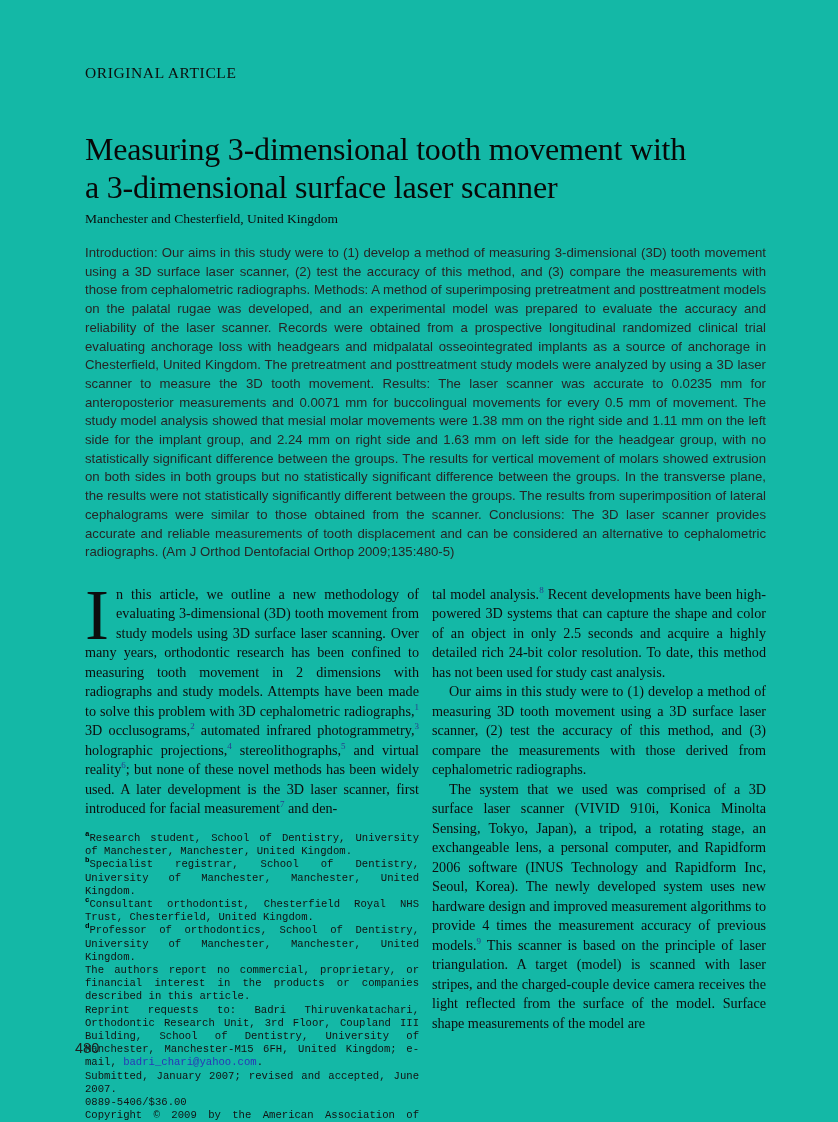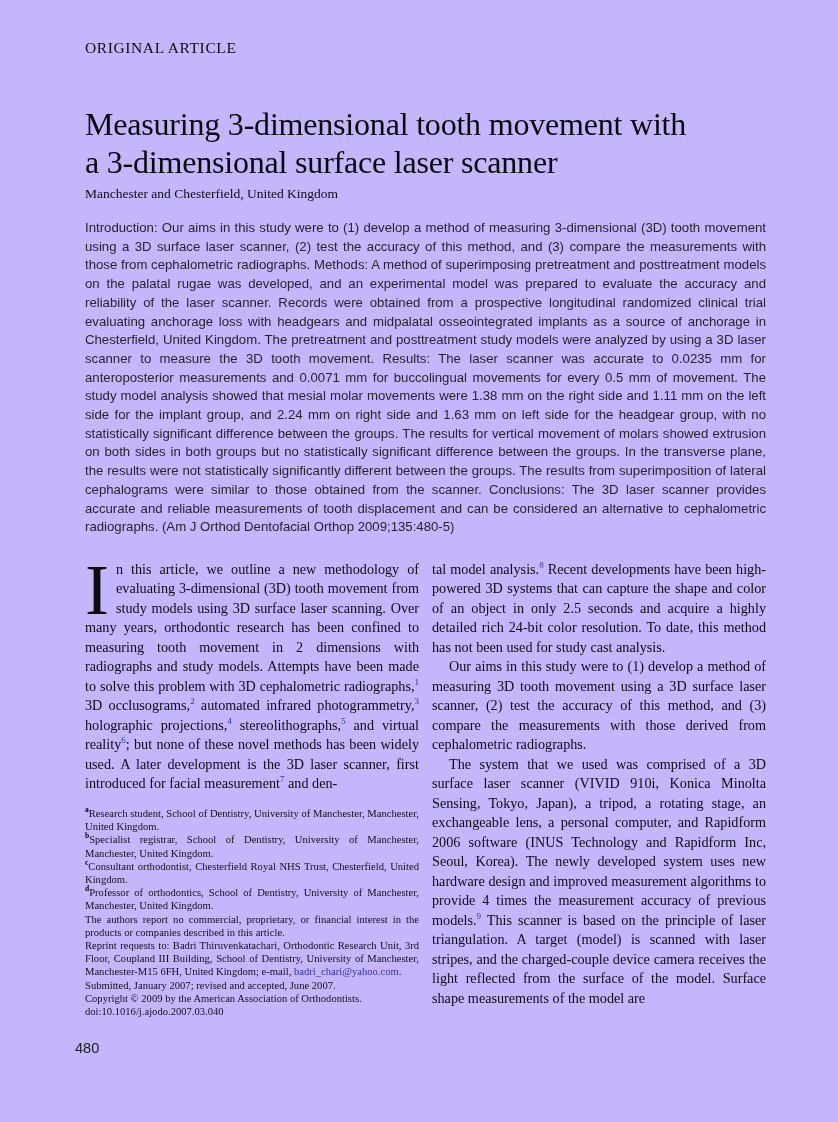--- a/index.html
+++ b/index.html
@@ -1,20 +1,20 @@
 <!DOCTYPE html>
 <html><head>
 <meta charset="utf-8">
 <style>
   * { margin:0; padding:0; box-sizing:border-box; }
   html,body { background:#e8e8e8; }
   body { width:838px; height:1122px; margin:0 auto; position:relative;
          font-family:"Liberation Serif", serif; color:#111; }
-  .sheet { position:absolute; inset:0; background:#c4b5fd; overflow:hidden;
-           padding:39px 72px 0 85px; }
+  .sheet { position:absolute; inset:0; background:#14b8a6; overflow:hidden;
+           padding:64px 72px 0 85px; }
 
   .kicker { font-family:"Liberation Serif", serif; font-size:15.5px;
             letter-spacing:0.6px; color:#0d0d0d; }
 
   .title { margin-top:48px; font-family:"Liberation Serif", serif;
            font-size:32px; line-height:38px; font-weight:normal; color:#080808;
            letter-spacing:-0.2px; }
 
   .byline { margin-top:22px; font-family:"Liberation Sans", sans-serif;
             font-size:12.8px; color:#1c1c1c; }
@@ -34,21 +34,21 @@
   .indent { text-indent:17px; }
 
   .dropcap { float:left; font-size:72px; line-height:54px; padding:3px 7px 0 0;
              color:#0d0d0d; }
 
   .section-heading { margin-top:29px; margin-bottom:13px;
                      font-family:"Liberation Sans", sans-serif; font-size:13.5px;
                      color:#3d3d3d; letter-spacing:0.5px; }
 
   .footnotes { margin-top:13px; }
-  .footnote { font-size:10.6px; line-height:13.2px; text-align:justify; color:#121212; }
+  .footnote { font-size:10.6px; line-height:13.2px; text-align:justify; color:#121212;font-family:Liberation Mono, monospace; }
   .footnote sup { color:#000; font-weight:bold; font-size:7.5px; }
 
   .email { color:#2a35b8; }
 
   .page-number { position:absolute; left:75px; top:1040px;
                  font-family:"Liberation Sans", sans-serif; font-size:14.5px;
                  color:#1e1e1e; }
 
   sup { line-height:0; vertical-align:super; }
 </style>
@@ -75,20 +75,21 @@
       <p class="body-text"><span class="dropcap">I</span><span>n this article, we outline a new methodology of evaluating 3-dimensional (3D) tooth movement from study models using 3D surface laser scanning. Over many years, orthodontic research has been confined to measuring tooth movement in 2 dimensions with radiographs and study models. Attempts have been made to solve this problem with 3D cephalometric radiographs,<sup>1</sup> 3D occlusograms,<sup>2</sup> automated infrared photogrammetry,<sup>3</sup> holographic projections,<sup>4</sup> stereolithographs,<sup>5</sup> and virtual reality<sup>6</sup>; but none of these novel methods has been widely used. A later development is the 3D laser scanner, first introduced for facial measurement<sup>7</sup> and den-</span></p>
 
       <div class="footnotes">
           <div class="footnote"><sup>a</sup>Research student, School of Dentistry, University of Manchester, Manchester, United Kingdom.</div>
           <div class="footnote"><sup>b</sup>Specialist registrar, School of Dentistry, University of Manchester, Manchester, United Kingdom.</div>
           <div class="footnote"><sup>c</sup>Consultant orthodontist, Chesterfield Royal NHS Trust, Chesterfield, United Kingdom.</div>
           <div class="footnote"><sup>d</sup>Professor of orthodontics, School of Dentistry, University of Manchester, Manchester, United Kingdom.</div>
           <div class="footnote">The authors report no commercial, proprietary, or financial interest in the products or companies described in this article.</div>
           <div class="footnote">Reprint requests to: Badri Thiruvenkatachari, Orthodontic Research Unit, 3rd Floor, Coupland III Building, School of Dentistry, University of Manchester, Manchester-M15 6FH, United Kingdom; e-mail, <span class="email">badri_chari@yahoo.com</span>.</div>
           <div class="footnote">Submitted, January 2007; revised and accepted, June 2007.</div>
+          <div class="footnote">0889-5406/$36.00</div>
           <div class="footnote">Copyright © 2009 by the American Association of Orthodontists.</div>
           <div class="footnote">doi:10.1016/j.ajodo.2007.03.040</div>
         </div>
     </div>
 
     <div class="col">
       <p class="body-text">tal model analysis.<sup>8</sup> Recent developments have been high-powered 3D systems that can capture the shape and color of an object in only 2.5 seconds and acquire a highly detailed rich 24-bit color resolution. To date, this method has not been used for study cast analysis.</p>
       <p class="body-text indent">Our aims in this study were to (1) develop a method of measuring 3D tooth movement using a 3D surface laser scanner, (2) test the accuracy of this method, and (3) compare the measurements with those derived from cephalometric radiographs.</p>
 
 

